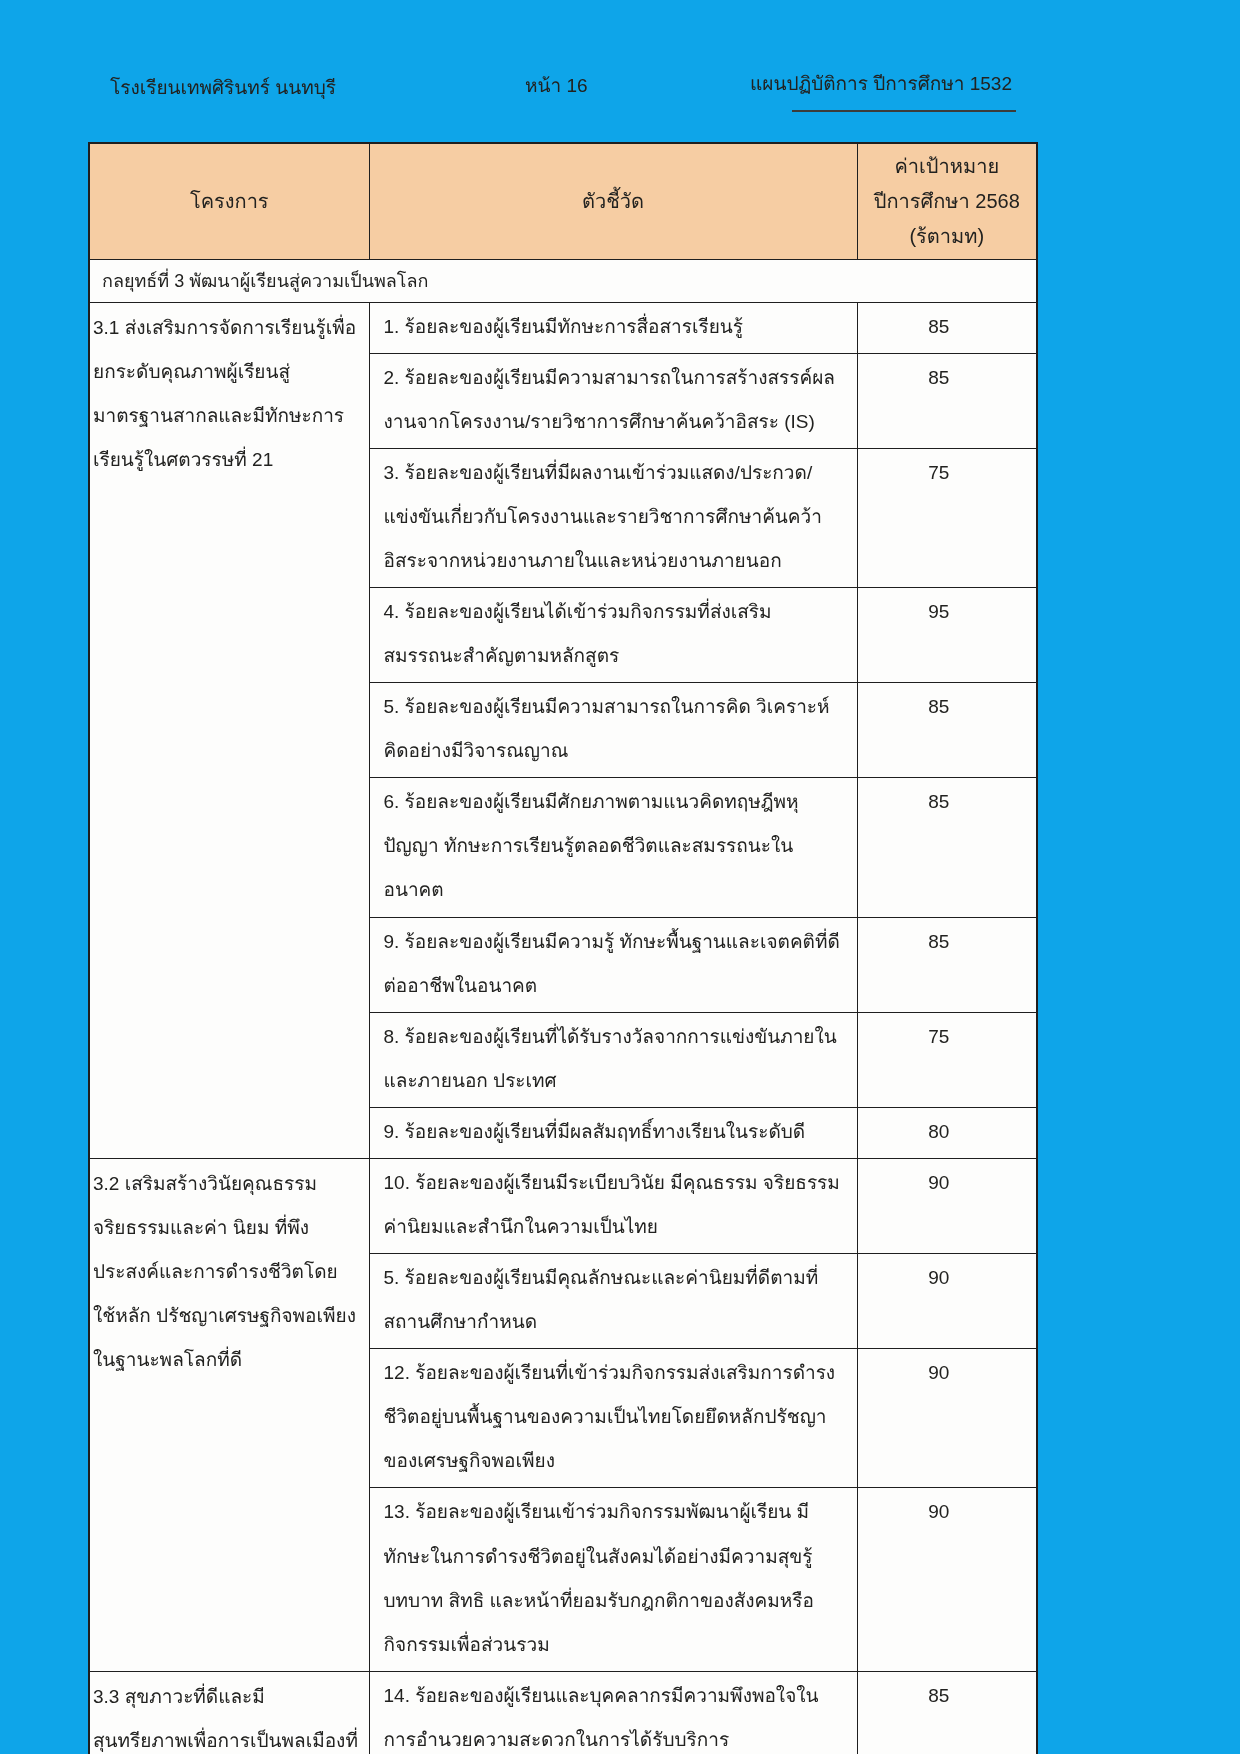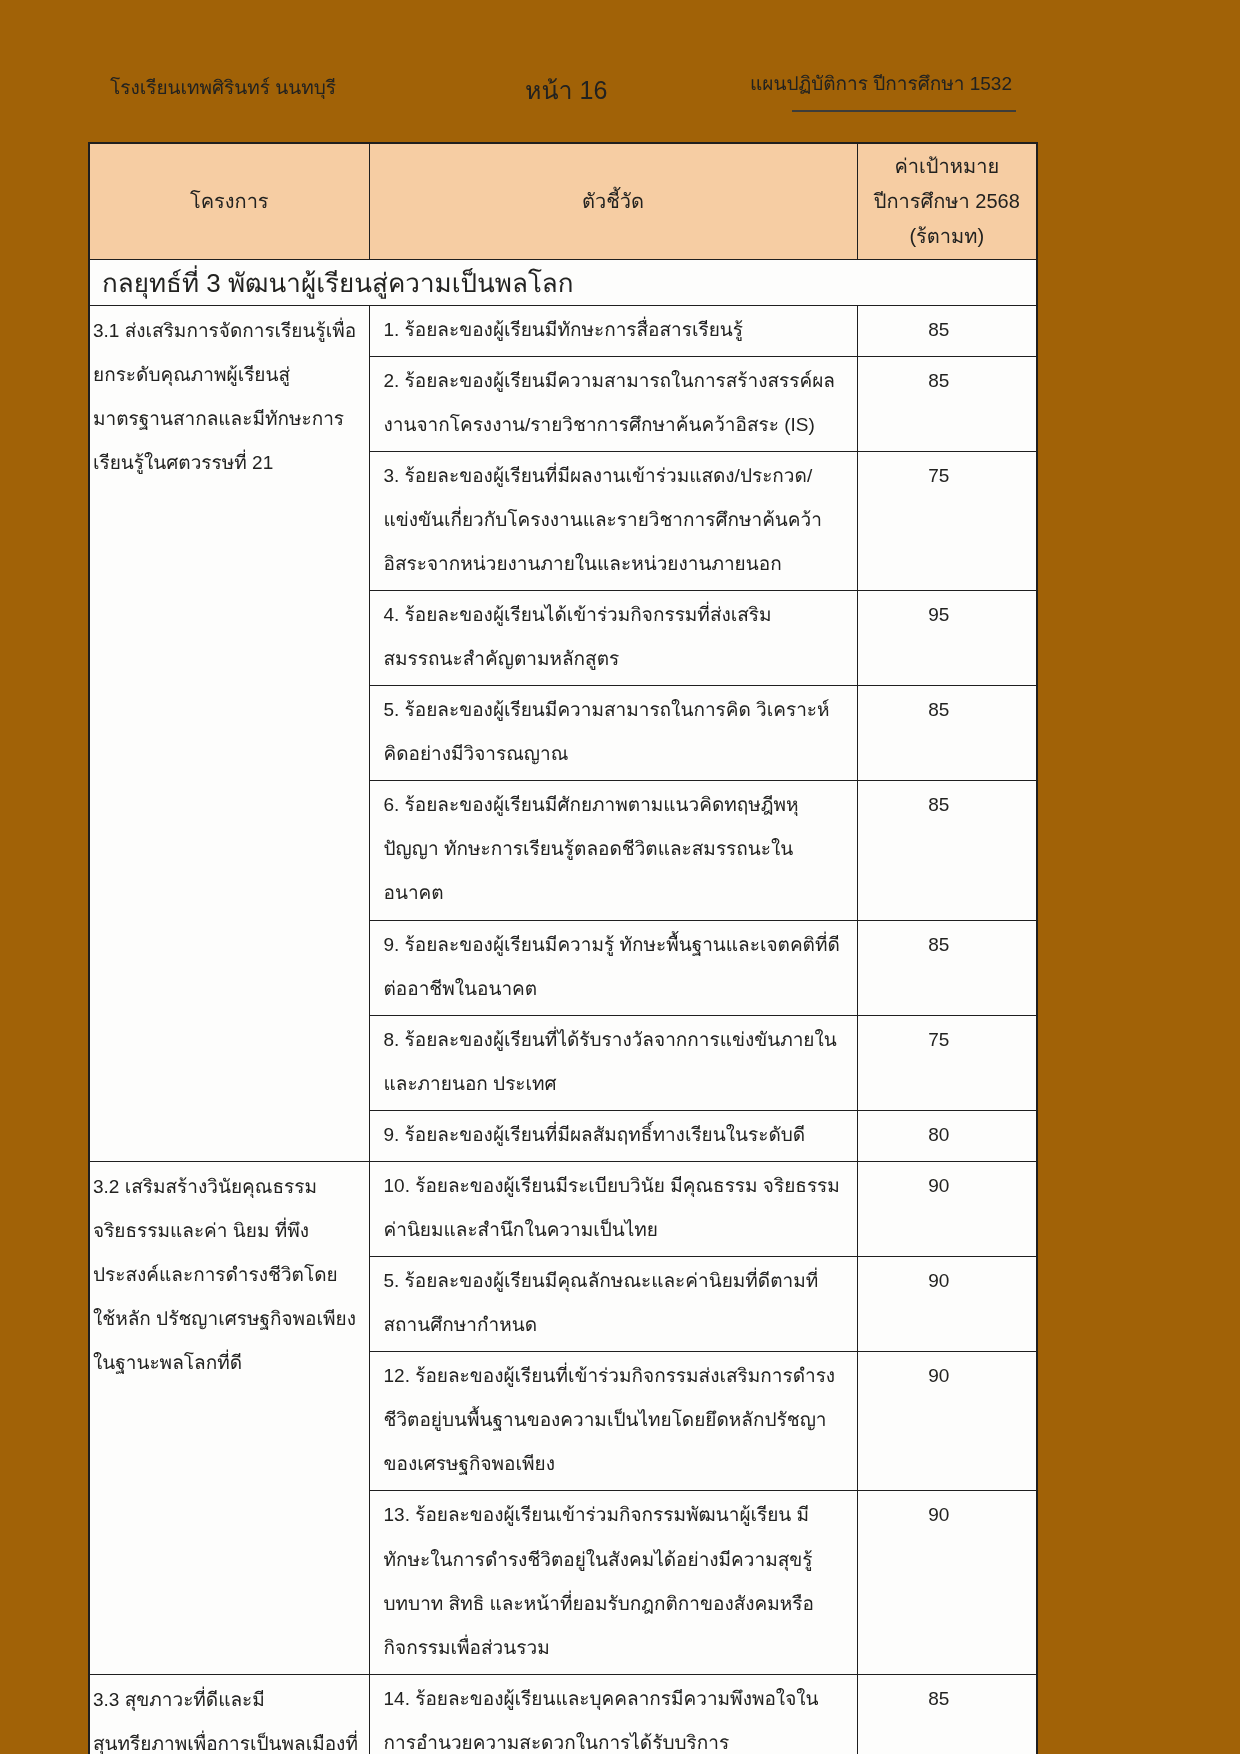--- a/index.html
+++ b/index.html
@@ -10,36 +10,36 @@
   * { margin: 0; padding: 0; box-sizing: border-box; }
   html, body { background: #ffffff; }
   body {
     font-family: "Liberation Sans", "DejaVu Sans", sans-serif;
     color: var(--ink);
   }
   .page {
     position: relative;
     width: 1240px;
     height: 1754px;
-    background: #a16207;
+    background: #0ea5e9;
     overflow: hidden;
   }
   
   .ph-school {
     position: absolute;
     left: 110px;
     top: 72px;
     font-size: 19px;
     white-space: nowrap;
   }
   .ph-page {
     position: absolute;
     left: 525px;
     top: 70px;
-    font-size: 25px;
+    font-size: 19px;
     white-space: nowrap;
   }
   .ph-plan {
     position: absolute;
     right: 228px;
     top: 68px;
     font-size: 19px;
     white-space: nowrap;
   }
   .ph-plan-underline {
@@ -68,21 +68,21 @@
   thead th {
     background: var(--header-bg);
     height: 116px;
     vertical-align: middle;
     text-align: center;
     font-size: 20px;
   }
   .target-head-line { line-height: 35px; }
   .strategy-cell {
     height: 43px;
-    font-size: 26px;
+    font-size: 18px;
     font-weight: 600;
     padding: 2px 8px 2px 12px;
     vertical-align: middle;
     background: #fdfdfc;
   }
   .project-cell {
     vertical-align: top;
     padding: 3px 10px 6px 3px;
     line-height: 2.32;
     background: #fdfdfc;

